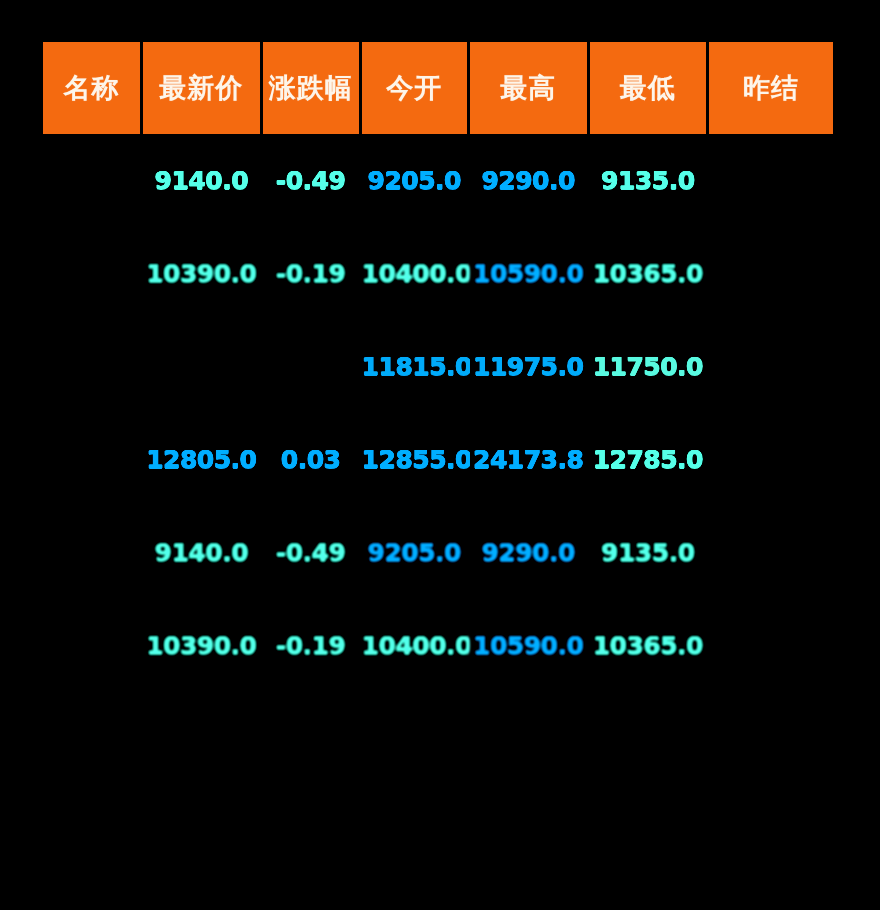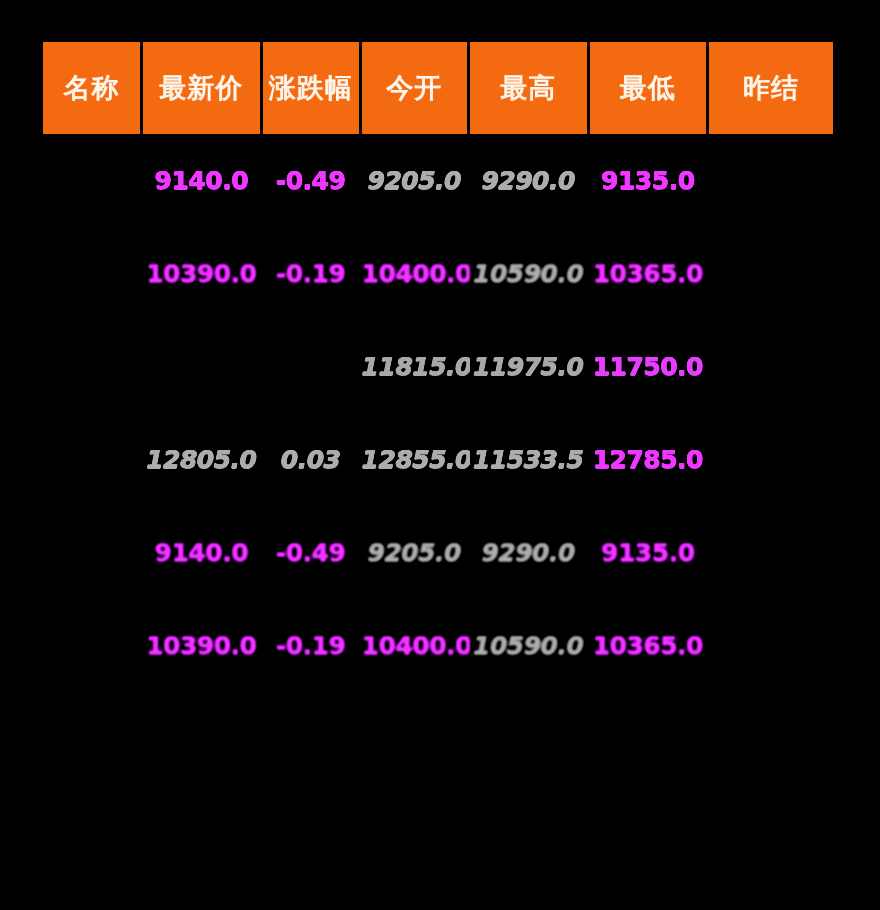--- a/index.html
+++ b/index.html
@@ -63,22 +63,22 @@
   }
   td.val {
     
     text-shadow:
       0 0 1px currentColor,
       0.5px 0 0 currentColor,
       -0.5px 0 0 currentColor,
       0 0.5px 0 currentColor,
       0 -0.5px 0 currentColor;
   }
-  td.up   { color: #a3a3a3; font-style: italic; }
-  td.down { color: #d946ef; }
+  td.up   { color: #0ea5e9; }
+  td.down { color: #5eead4; }
   td.blank { color: transparent; }
 
   
   td.fuzz1 { filter: blur(0.55px) contrast(1.25); }
   td.fuzz2 { filter: blur(0.85px) contrast(1.3); margin-left: 24px; }
   td.fuzz3 { filter: blur(0.3px) contrast(1.15); }
 
   
   col.c-name   { width: 94px; }
   col.c-last   { width: 113px; }
@@ -139,21 +139,21 @@
           <td class="val up fuzz3">11815.0</td>
           <td class="val up fuzz3">11975.0</td>
           <td class="val down fuzz3">11750.0</td>
           <td class="val blank"></td>
         </tr>
         <tr>
           <td class="val blank"></td>
           <td class="val up fuzz1">12805.0</td>
           <td class="val up fuzz1">0.03</td>
           <td class="val up fuzz1">12855.0</td>
-          <td class="val up fuzz1">11533.5</td>
+          <td class="val up fuzz1">24173.8</td>
           <td class="val down fuzz1">12785.0</td>
           <td class="val blank"></td>
         </tr>
         <tr>
           <td class="val blank"></td>
           <td class="val down fuzz2">9140.0</td>
           <td class="val down fuzz2">-0.49</td>
           <td class="val up fuzz2">9205.0</td>
           <td class="val up fuzz2">9290.0</td>
           <td class="val down fuzz2">9135.0</td>

